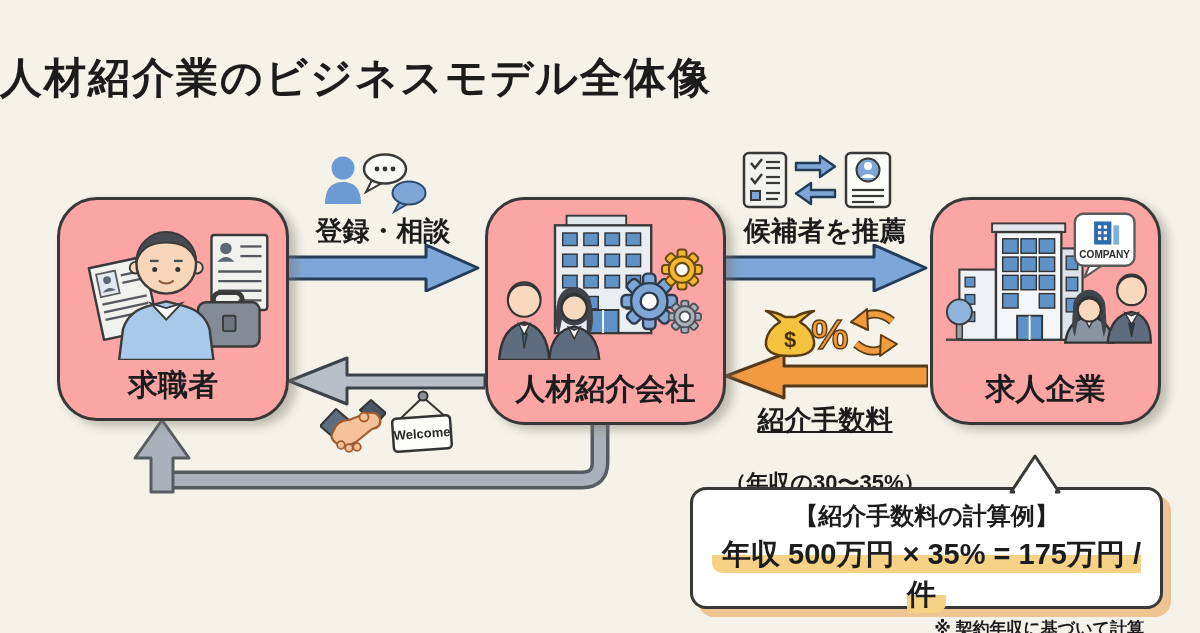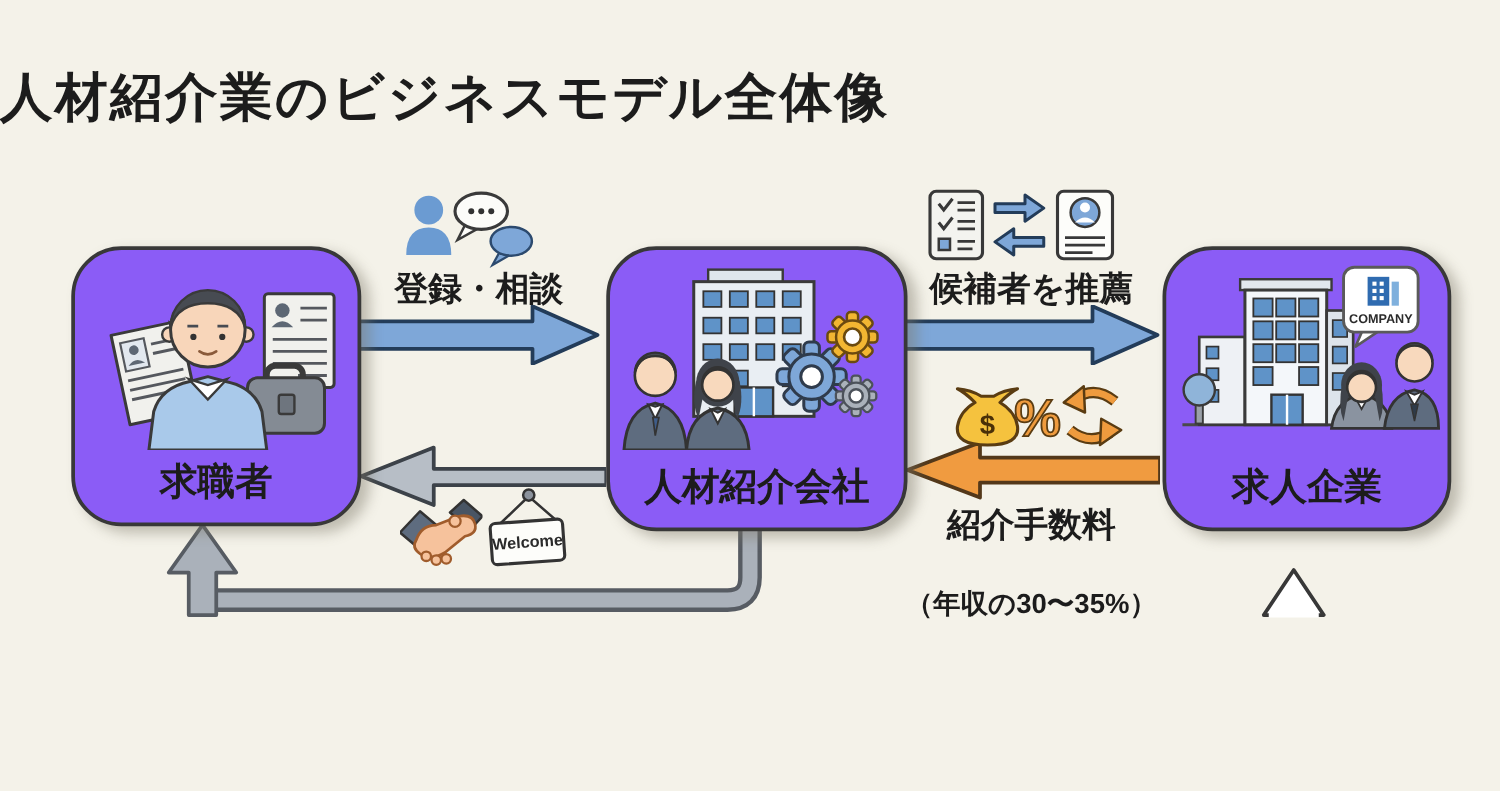--- a/index.html
+++ b/index.html
@@ -5,42 +5,42 @@
   html,body{margin:0;padding:0;}
   body{font-family:"Liberation Sans","DejaVu Sans",sans-serif;background:#e8e6dc;}
   #stage{position:relative;width:1200px;height:633px;background:#f4f2e9;overflow:hidden;}
   .abs{position:absolute;}
 
   
   #title{left:0;top:50px;width:1200px;text-align:left;font-size:42px;font-weight:bold;
          color:#1c1c1c;letter-spacing:2px;}
 
   
-  .node-box{background:#8b5cf6;border:3px solid #383838;border-radius:40px;z-index:2;
+  .node-box{background:#fca5a5;border:3px solid #383838;border-radius:40px;z-index:2;
             box-shadow:7px 5px 10px rgba(125,120,105,.45);}
   #box-seeker{left:57px;top:197px;width:226px;height:218px;text-decoration:underline;}
   #box-agency{left:485px;top:197px;width:235px;height:222px;text-decoration:underline;}
   #box-company{left:930px;top:197px;width:225px;height:222px;}
   .node-label{position:absolute;bottom:12px;left:0;width:100%;text-align:center;
               font-size:30px;font-weight:bold;color:#1c1c1c;}
   .node-art{position:absolute;top:8px;left:0;width:100%;height:152px;}
 
   
   .flow-arrow{z-index:1;}
   #arrow-register{left:286px;top:244px;}
   #arrow-recommend{left:722px;top:244px;}
   #arrow-fee{left:722px;top:352px;}
   #arrow-hire-direct{left:283px;top:356px;}
   #hire-tube{left:128px;top:414px;z-index:1;}
 
   
   .flow-label{font-weight:bold;color:#1c1c1c;text-align:center;z-index:3;}
   #label-register{left:286px;top:213px;width:194px;font-size:27px;}
   #label-recommend{left:718px;top:213px;width:214px;font-size:27px;}
-  #label-fee{left:718px;top:402px;width:214px;font-size:27px;}
+  #label-fee{left:718px;top:402px;width:214px;font-size:27px;text-decoration:underline;}
   #label-fee-sub{left:700px;top:434px;width:250px;font-size:22px;margin-top:34px;}
   #label-hire{left:295px;top:492px;width:200px;font-size:27px;}
 
   
   #icon-consult{left:322px;top:152px;z-index:3;}
   #icon-recommend{left:742px;top:150px;z-index:3;}
   #icon-fee{left:760px;top:304px;z-index:3;}
   #icon-handshake{left:320px;top:398px;z-index:3;}
   #icon-welcome{left:388px;top:390px;z-index:3;}
 
@@ -351,14 +351,21 @@
 
   <div id="label-recommend" class="abs flow-label">候補者を推薦</div>
   <div id="label-register" class="abs flow-label">登録・相談</div>
   <div id="label-fee" class="abs flow-label">紹介手数料</div>
   <div id="label-fee-sub" class="abs flow-label">（年収の30〜35%）</div>
 
   <svg id="callout-pointer" class="abs" width="58" height="42" viewBox="0 0 58 42">
     <polygon points="5,40 29,4 53,40" fill="#ffffff" stroke="#383838" stroke-width="3" stroke-linejoin="round"></polygon>
     <rect x="9" y="37" width="40" height="8" fill="#ffffff"></rect>
   </svg>
+  <div id="callout" class="abs">
+    <div id="callout-title">【紹介手数料の計算例】</div>
+    <div id="callout-formula">
+      <span class="hl">年収 500万円 × 35% = 175万円 / 件</span>
+    </div>
+    <div id="callout-note">※ 契約年収に基づいて計算</div>
+  </div>
 
 </div>
 
 </body></html>

